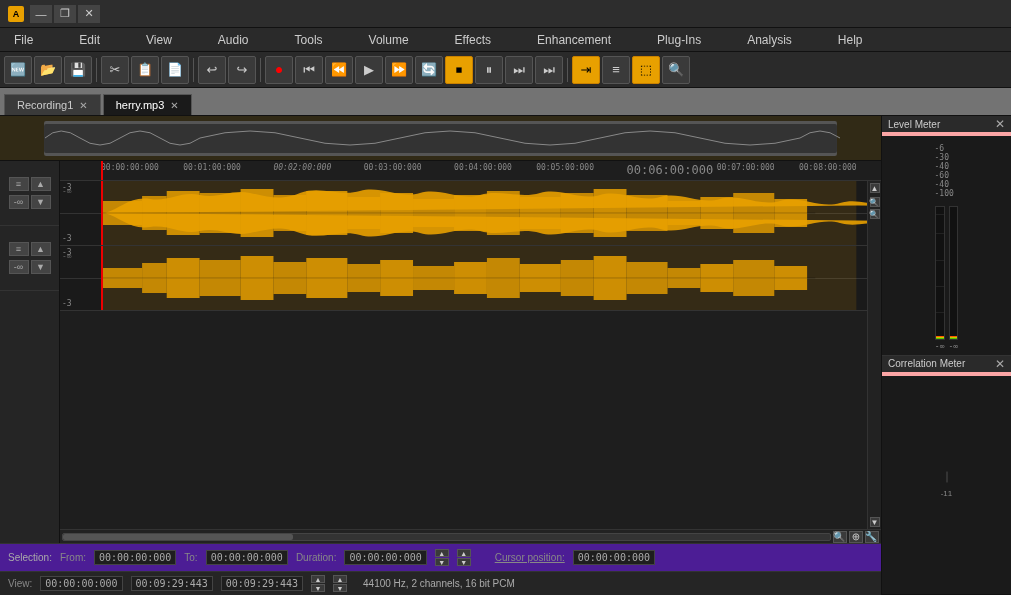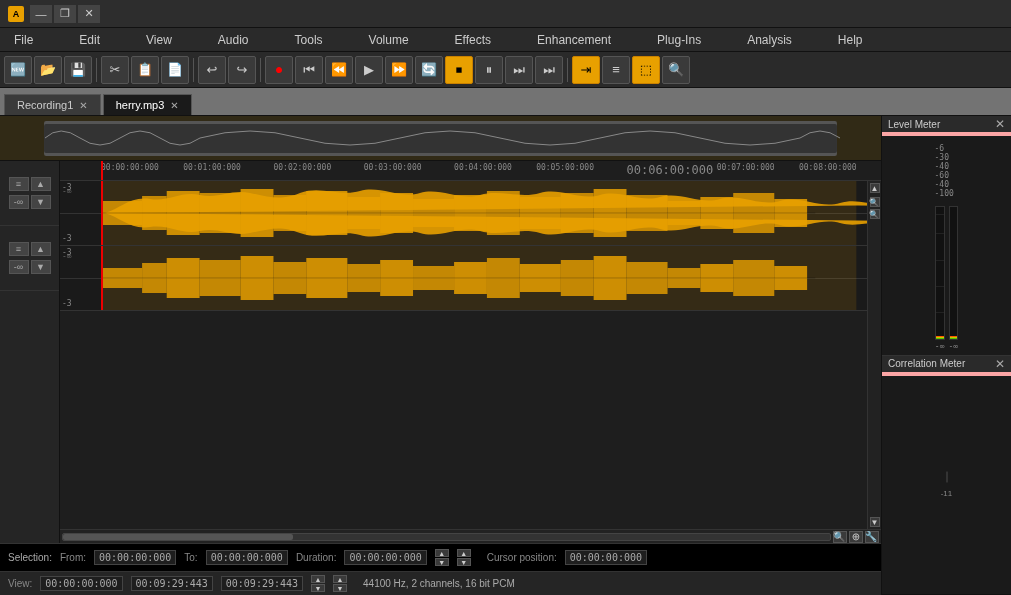--- a/index.html
+++ b/index.html
@@ -183,21 +183,21 @@
           </div>
         </div>
       </div>
 
       <div id="waveform-area" style="flex:1; display:flex; flex-direction:column; position:relative; min-width:0;">
 
         <div id="timeline" style="height:20px; background:#1e1e1e; border-bottom:1px solid #333; position:relative; overflow:hidden;">
           <div class="red-line"></div>
           <span style="position:absolute; left:5%; top:2px; font-size:8px; color:#888; font-family:monospace;">00:00:00:000</span>
           <span style="position:absolute; left:15%; top:2px; font-size:8px; color:#888; font-family:monospace;">00:01:00:000</span>
-          <span style="position:absolute; left:26%; top:2px; font-size:8px; color:#888; font-family:monospace;">00:02:00:000</span>
+          <span style="position:absolute; left:26%; top:2px; font-size:8px; color:#888; font-family:monospace;font-style:italic;">00:02:00:000</span>
           <span style="position:absolute; left:37%; top:2px; font-size:8px; color:#888; font-family:monospace;">00:03:00:000</span>
           <span style="position:absolute; left:48%; top:2px; font-size:8px; color:#888; font-family:monospace;">00:04:00:000</span>
           <span style="position:absolute; left:58%; top:2px; font-size:8px; color:#888; font-family:monospace;">00:05:00:000</span>
           <span style="position:absolute; left:69%; top:2px; font-size:12px; color:#888; font-family:monospace;">00:06:00:000</span>
           <span style="position:absolute; left:80%; top:2px; font-size:8px; color:#888; font-family:monospace;">00:07:00:000</span>
           <span style="position:absolute; left:90%; top:2px; font-size:8px; color:#888; font-family:monospace;">00:08:00:000</span>
         </div>
 
         <div id="tracks" style="flex:1; display:flex; flex-direction:column; background:#1e1e1e; position:relative;">
 
@@ -290,37 +290,37 @@
             <div class="h-scroll-thumb"></div>
           </div>
           <div style="width:14px; height:12px; background:#3a3a3a; border:1px solid #555; color:#ccc; cursor:pointer; display:flex; align-items:center; justify-content:center; font-size:10px; flex-shrink:0;">🔍</div>
           <div style="width:14px; height:12px; background:#3a3a3a; border:1px solid #555; color:#ccc; cursor:pointer; display:flex; align-items:center; justify-content:center; font-size:10px; flex-shrink:0;">⊕</div>
           <div style="width:14px; height:12px; background:#3a3a3a; border:1px solid #555; color:#ccc; cursor:pointer; display:flex; align-items:center; justify-content:center; font-size:10px; flex-shrink:0;">🔧</div>
         </div>
 
       </div>
     </div>
 
-    <div id="selection-bar" style="height:28px; background:#000000; border-top:1px solid #333; display:flex; align-items:center; padding:0 8px; gap:8px; font-size:10px;">
+    <div id="selection-bar" style="height:28px; background:#4c1d95; border-top:1px solid #333; display:flex; align-items:center; padding:0 8px; gap:8px; font-size:10px;">
       <span>Selection:</span>
       <span style="color:#888;">From:</span>
       <span style="background:#1e1e1e; border:1px solid #444; padding:1px 4px; font-family:monospace;">00:00:00:000</span>
       <span style="color:#888;">To:</span>
       <span style="background:#1e1e1e; border:1px solid #444; padding:1px 4px; font-family:monospace;">00:00:00:000</span>
       <span style="color:#888;">Duration:</span>
       <span style="background:#1e1e1e; border:1px solid #444; padding:1px 4px; font-family:monospace;">00:00:00:000</span>
       <div style="display:flex; flex-direction:column; gap:1px;">
         <div style="width:14px; height:8px; background:#3a3a3a; border:1px solid #555; cursor:pointer; display:flex; align-items:center; justify-content:center; font-size:7px; color:#ccc;">▲</div>
         <div style="width:14px; height:8px; background:#3a3a3a; border:1px solid #555; cursor:pointer; display:flex; align-items:center; justify-content:center; font-size:7px; color:#ccc;">▼</div>
       </div>
       <div style="display:flex; flex-direction:column; gap:1px;">
         <div style="width:14px; height:8px; background:#3a3a3a; border:1px solid #555; cursor:pointer; display:flex; align-items:center; justify-content:center; font-size:7px; color:#ccc;">▲</div>
         <div style="width:14px; height:8px; background:#3a3a3a; border:1px solid #555; cursor:pointer; display:flex; align-items:center; justify-content:center; font-size:7px; color:#ccc;">▼</div>
       </div>
-      <span style="color:#888; margin-left:8px;">Cursor position:</span>
+      <span style="color:#888; margin-left:16px;text-decoration:underline;">Cursor position:</span>
       <span style="background:#1e1e1e; border:1px solid #444; padding:1px 4px; font-family:monospace;">00:00:00:000</span>
     </div>
 
     <div id="info-bar" style="height:24px; background:#252525; border-top:1px solid #333; display:flex; align-items:center; padding:0 8px; gap:8px; font-size:10px;">
       <span style="color:#888;">View:</span>
       <span style="background:#1e1e1e; border:1px solid #444; padding:1px 4px; font-family:monospace;">00:00:00:000</span>
       <span style="background:#1e1e1e; border:1px solid #444; padding:1px 4px; font-family:monospace;">00:09:29:443</span>
       <span style="background:#1e1e1e; border:1px solid #444; padding:1px 4px; font-family:monospace;">00:09:29:443</span>
       <div style="display:flex; flex-direction:column; gap:1px;">
         <div style="width:14px; height:8px; background:#3a3a3a; border:1px solid #555; cursor:pointer; display:flex; align-items:center; justify-content:center; font-size:7px; color:#ccc;">▲</div>

